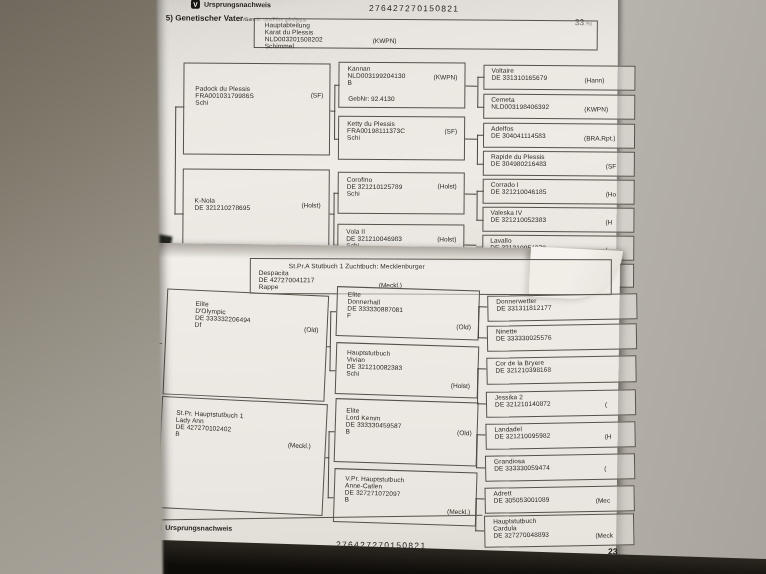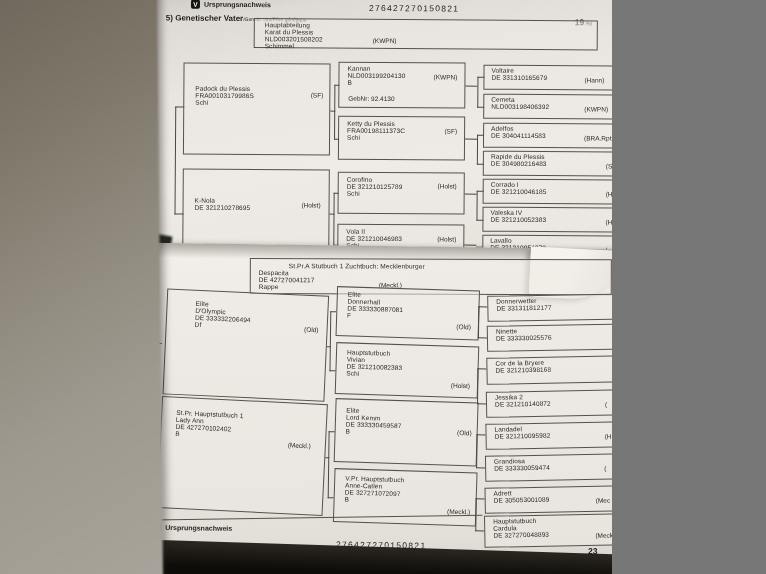--- a/index.html
+++ b/index.html
@@ -1,16 +1,16 @@
 <!DOCTYPE html>
 <html><head>
 <meta charset="utf-8">
 <style>
   html,body{margin:0;padding:0;background:#777;}
-  .photo{position:relative;width:612px;height:574px;overflow:hidden;
+  .photo{position:relative;width:766px;height:574px;overflow:hidden;
     background:linear-gradient(105deg,#8a857a 0%,#a19c92 18%,#b2aea7 45%,#b8b4ae 65%,#a8a49d 100%);
     font-family:"Liberation Sans",sans-serif;color:#33302a;}
   .page{position:absolute;}
   .page-top{left:153px;top:-6px;width:464px;height:300px;
     background:linear-gradient(172deg,#ccc9c4 0%,#dedbd6 9%,#e9e6e1 30%,#efece7 55%,#e6e2dc 85%,#dcd8d2 100%);
     transform:rotate(.4deg);box-shadow:3px 0 4px rgba(38,34,28,.45);}
   .page-bottom{left:146px;top:246px;width:472px;height:318px;
     background:linear-gradient(178deg,#f2efea 0%,#eeebe6 30%,#e9e5e0 60%,#e2ded8 90%,#d7d3cd 100%);
     transform:rotate(.8deg);box-shadow:4px 2px 6px rgba(38,34,28,.5);}
   .page-bottom::before{content:'';position:absolute;left:0;right:0;top:0;height:15px;
@@ -54,21 +54,21 @@
 <div class="photo">
 
   <div class="page page-top">
 
     <div class="hdr-row" style="left:37px;top:7px;">
       <span class="vlogo">V</span>
       <span class="brand">Ursprungsnachweis</span>
     </div>
     <div class="ueln" style="left:215px;top:9px;">276427270150821</div>
     <div class="sec-title" style="left:12px;top:21px;"><b>5) Genetischer Vater</b><span class="i18n">/Genetic sire/Père génétique</span></div>
-    <div class="pageno" style="left:421px;top:22px;"><b>19</b><span class="tot">/56</span></div>
+    <div class="pageno" style="left:421px;top:22px;"><b>33</b><span class="tot">/56</span></div>
 
     <div class="pbox" style="left:100px;top:25px;width:344px;height:30px;">
       <div class="bt" style="padding:3px 0 0 10px;">
         <div>Hauptabteilung</div>
         <div>Karat du Plessis</div>
         <div>NLD003201508202</div>
         <div>Schimmel</div>
       </div>
       <span class="sb" style="left:118px;bottom:4px;">(KWPN)</span>
     </div>
@@ -329,18 +329,18 @@
     <div class="br" style="left:331px;top:121px;width:8px;height:34px;"></div>
     <div class="br" style="left:331px;top:187px;width:8px;height:32px;"></div>
     <div class="br" style="left:331px;top:251px;width:8px;height:31px;"></div>
 
     <div class="foot-line rm16" style="left:8px;top:272px;width:330px;"></div>
     <div class="hdr-row" style="left:8px;top:280px;">
       <span class="vlogo">V</span>
       <span class="brand">Ursprungsnachweis</span>
     </div>
     <div class="ueln" style="left:192px;top:294px;">276427270150821</div>
-    <div class="pageno" style="left:444px;top:297px;">23</div>
+    <div class="pageno" style="left:464px;top:297px;">23</div>
   </div>
 
   <div class="bottom-band"></div>
   <div class="bg-left"></div>
 </div>
 
 </body></html>

